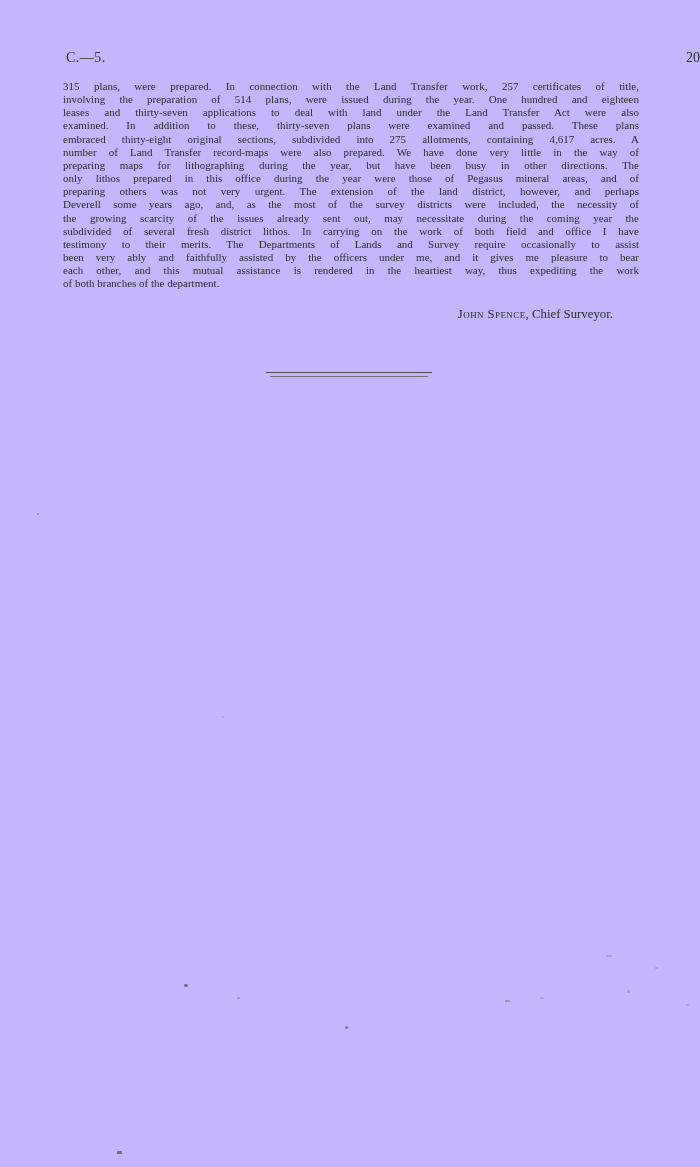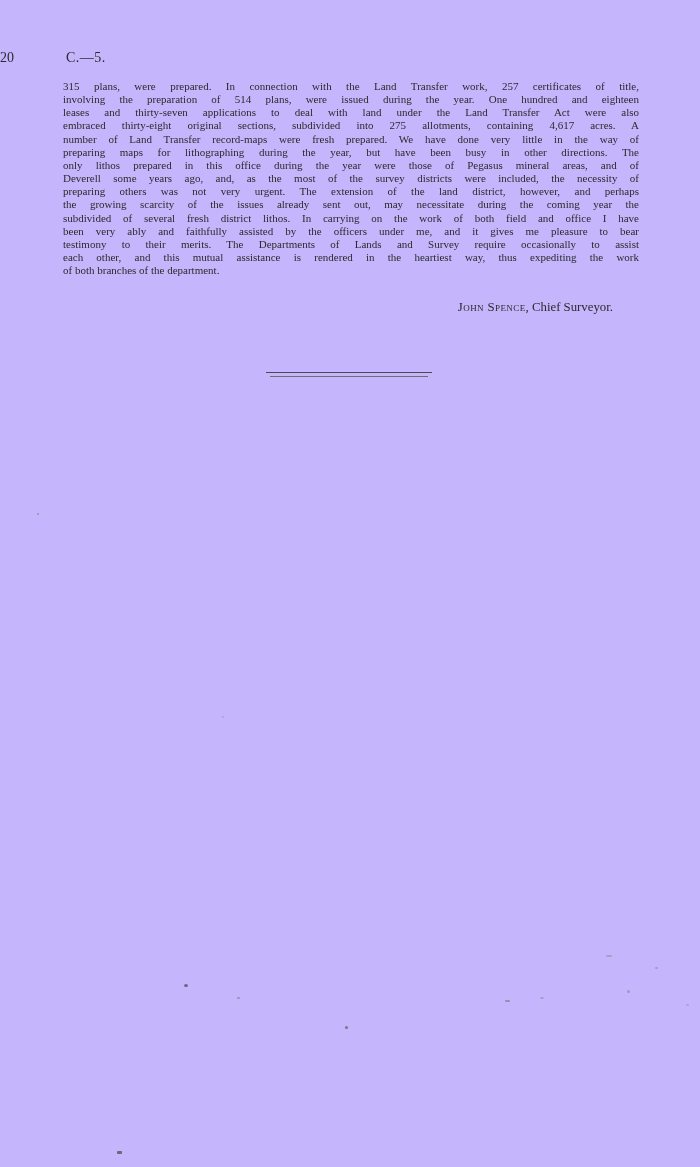--- a/index.html
+++ b/index.html
@@ -14,38 +14,38 @@
     background:#c4b5fd;
     font-family:"Liberation Serif","DejaVu Serif",serif;
     color:#2b2b2b;
   }
   .report-code {
     position:absolute; left:66px; top:50px;
     font-size:14px; letter-spacing:0.5px;
   }
   .page-number {
     position:absolute; left:0; right:0; top:50px;
-    text-align:left; font-size:14px;
+    text-align:right; font-size:14px;
   }
   .body-text {
     position:absolute; left:63px; top:80px; width:576px;
     font-size:11px; line-height:13.15px;
   }
   .tline {
     text-align:justify;
     text-align-last:justify;
     white-space:nowrap;
     overflow:hidden;
   }
   .tline.last {
     text-align-last:left;
     white-space:normal;
   }
   .signature-line {
-    position:absolute; left:63px; top:300px; width:576px;
+    position:absolute; left:63px; top:307px; width:576px;
     box-sizing:border-box; padding-right:26px;
     text-align:right; font-size:12.8px;
   }
   .sc { font-variant:small-caps; letter-spacing:0.4px; }
   .divider {
     position:absolute; left:266px; top:372px; width:166px;
   }
   .divider .rule-top { height:1px; background:#4a4a4a; }
   .divider .rule-bottom { height:1px; background:#6d6d6d; margin-top:3px; margin-left:4px; width:158px; }
   .speck { position:absolute; background:#8a8a8a; border-radius:50%; opacity:0.8; }
@@ -56,30 +56,31 @@
 <div class="page">
 
   <div class="report-code">C.—5.</div>
 
   <div class="page-number">20</div>
 
   <div class="body-text">
       <div class="tline">315 plans, were prepared. In connection with the Land Transfer work, 257 certificates of title,</div>
       <div class="tline">involving the preparation of 514 plans, were issued during the year. One hundred and eighteen</div>
       <div class="tline">leases and thirty-seven applications to deal with land under the Land Transfer Act were also</div>
+      <div class="tline">examined. In addition to these, thirty-seven plans were examined and passed. These plans</div>
       <div class="tline">embraced thirty-eight original sections, subdivided into 275 allotments, containing 4,617 acres. A</div>
-      <div class="tline">number of Land Transfer record-maps were fresh prepared. We have done very little in the way of</div>
+      <div class="tline">number of Land Transfer record-maps were also prepared. We have done very little in the way of</div>
       <div class="tline">preparing maps for lithographing during the year, but have been busy in other directions. The</div>
       <div class="tline">only lithos prepared in this office during the year were those of Pegasus mineral areas, and of</div>
+      <div class="tline">preparing others was not very urgent. The extension of the land district, however, and perhaps</div>
       <div class="tline">Deverell some years ago, and, as the most of the survey districts were included, the necessity of</div>
-      <div class="tline">preparing others was not very urgent. The extension of the land district, however, and perhaps</div>
       <div class="tline">the growing scarcity of the issues already sent out, may necessitate during the coming year the</div>
       <div class="tline">subdivided of several fresh district lithos. In carrying on the work of both field and office I have</div>
+      <div class="tline">testimony to their merits. The Departments of Lands and Survey require occasionally to assist</div>
       <div class="tline">been very ably and faithfully assisted by the officers under me, and it gives me pleasure to bear</div>
-      <div class="tline">testimony to their merits. The Departments of Lands and Survey require occasionally to assist</div>
       <div class="tline">each other, and this mutual assistance is rendered in the heartiest way, thus expediting the work</div>
       <div class="tline last">of both branches of the department.</div>
     </div>
 
   <div class="signature-line">
     <span class="sc">John Spence</span><span>, Chief Surveyor.</span>
   </div>
 
   <div class="divider">
     <div class="rule-top"></div>

